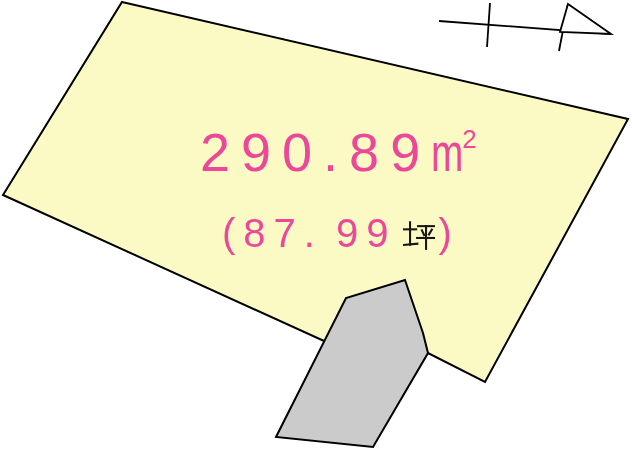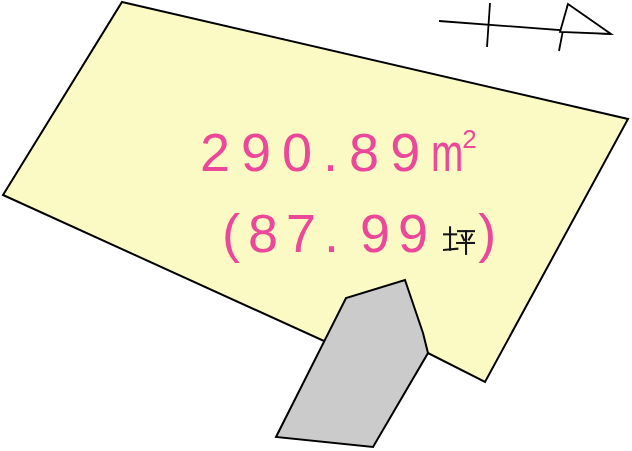--- a/index.html
+++ b/index.html
@@ -36,21 +36,21 @@
     font-size: 26px;
     letter-spacing: 0;
     position: relative;
     top: -23px;
     margin-left: -2px;
   }
   .tsubo {
     position: absolute;
     left: 222px;
     top: 213px;
-    font-size: 54px;
+    font-size: 40px;
     line-height: 40px;
     letter-spacing: 8px;
     white-space: nowrap;
   }
   .tsubo .gap { margin-left: 13px; }
   .tsubo-glyph {
     width: 32px;
     height: 33px;
     margin-left: 7px;
     vertical-align: -3px;

